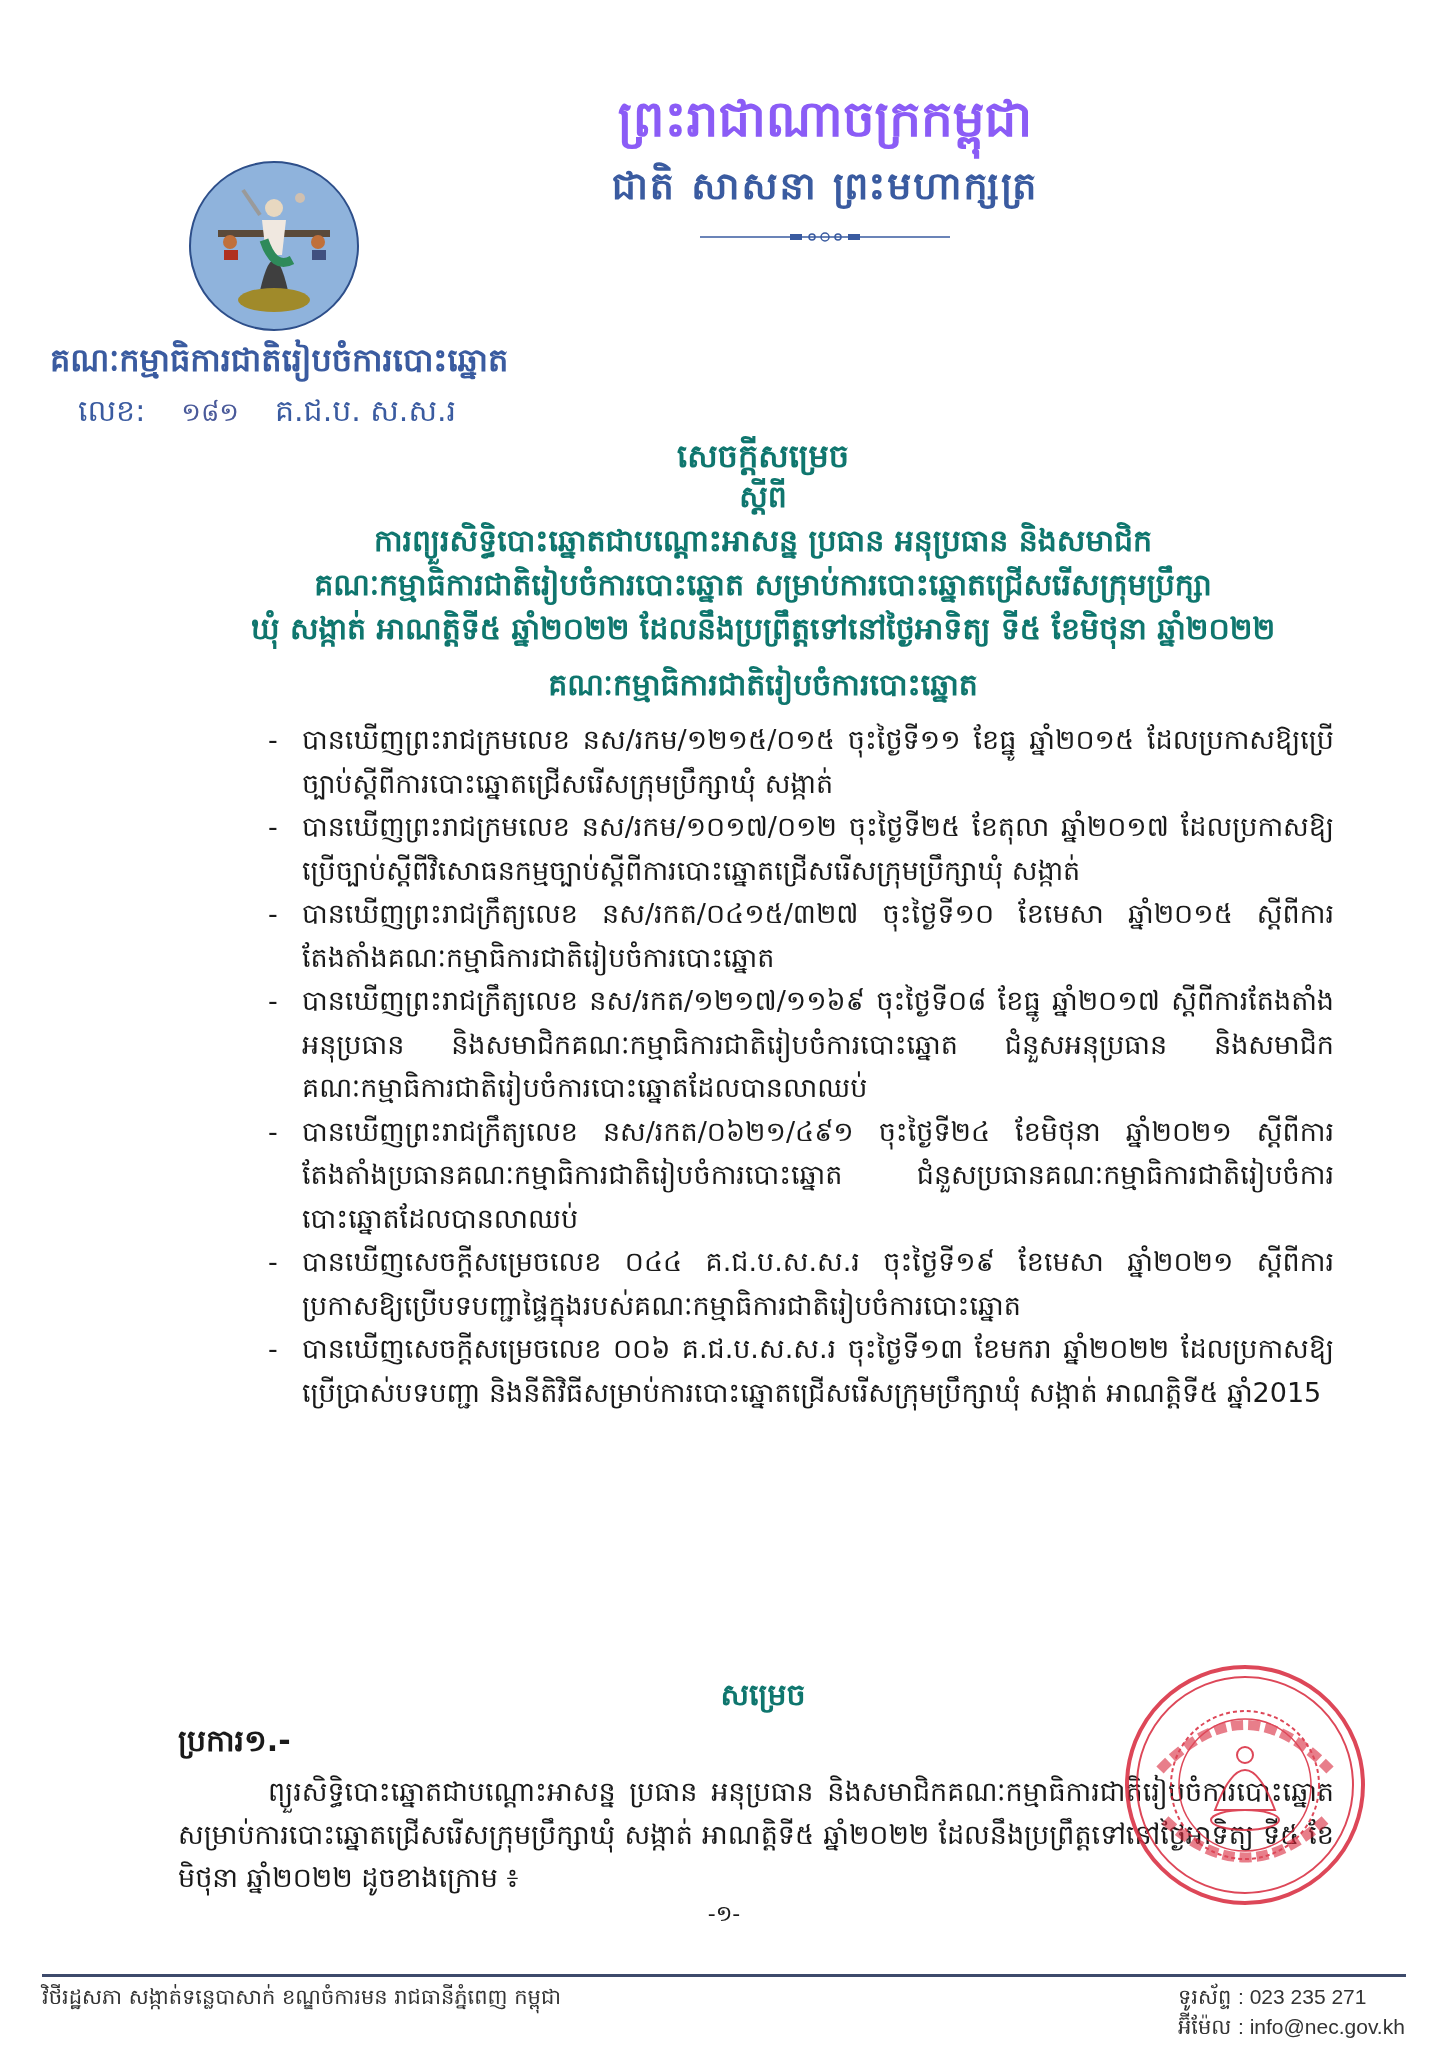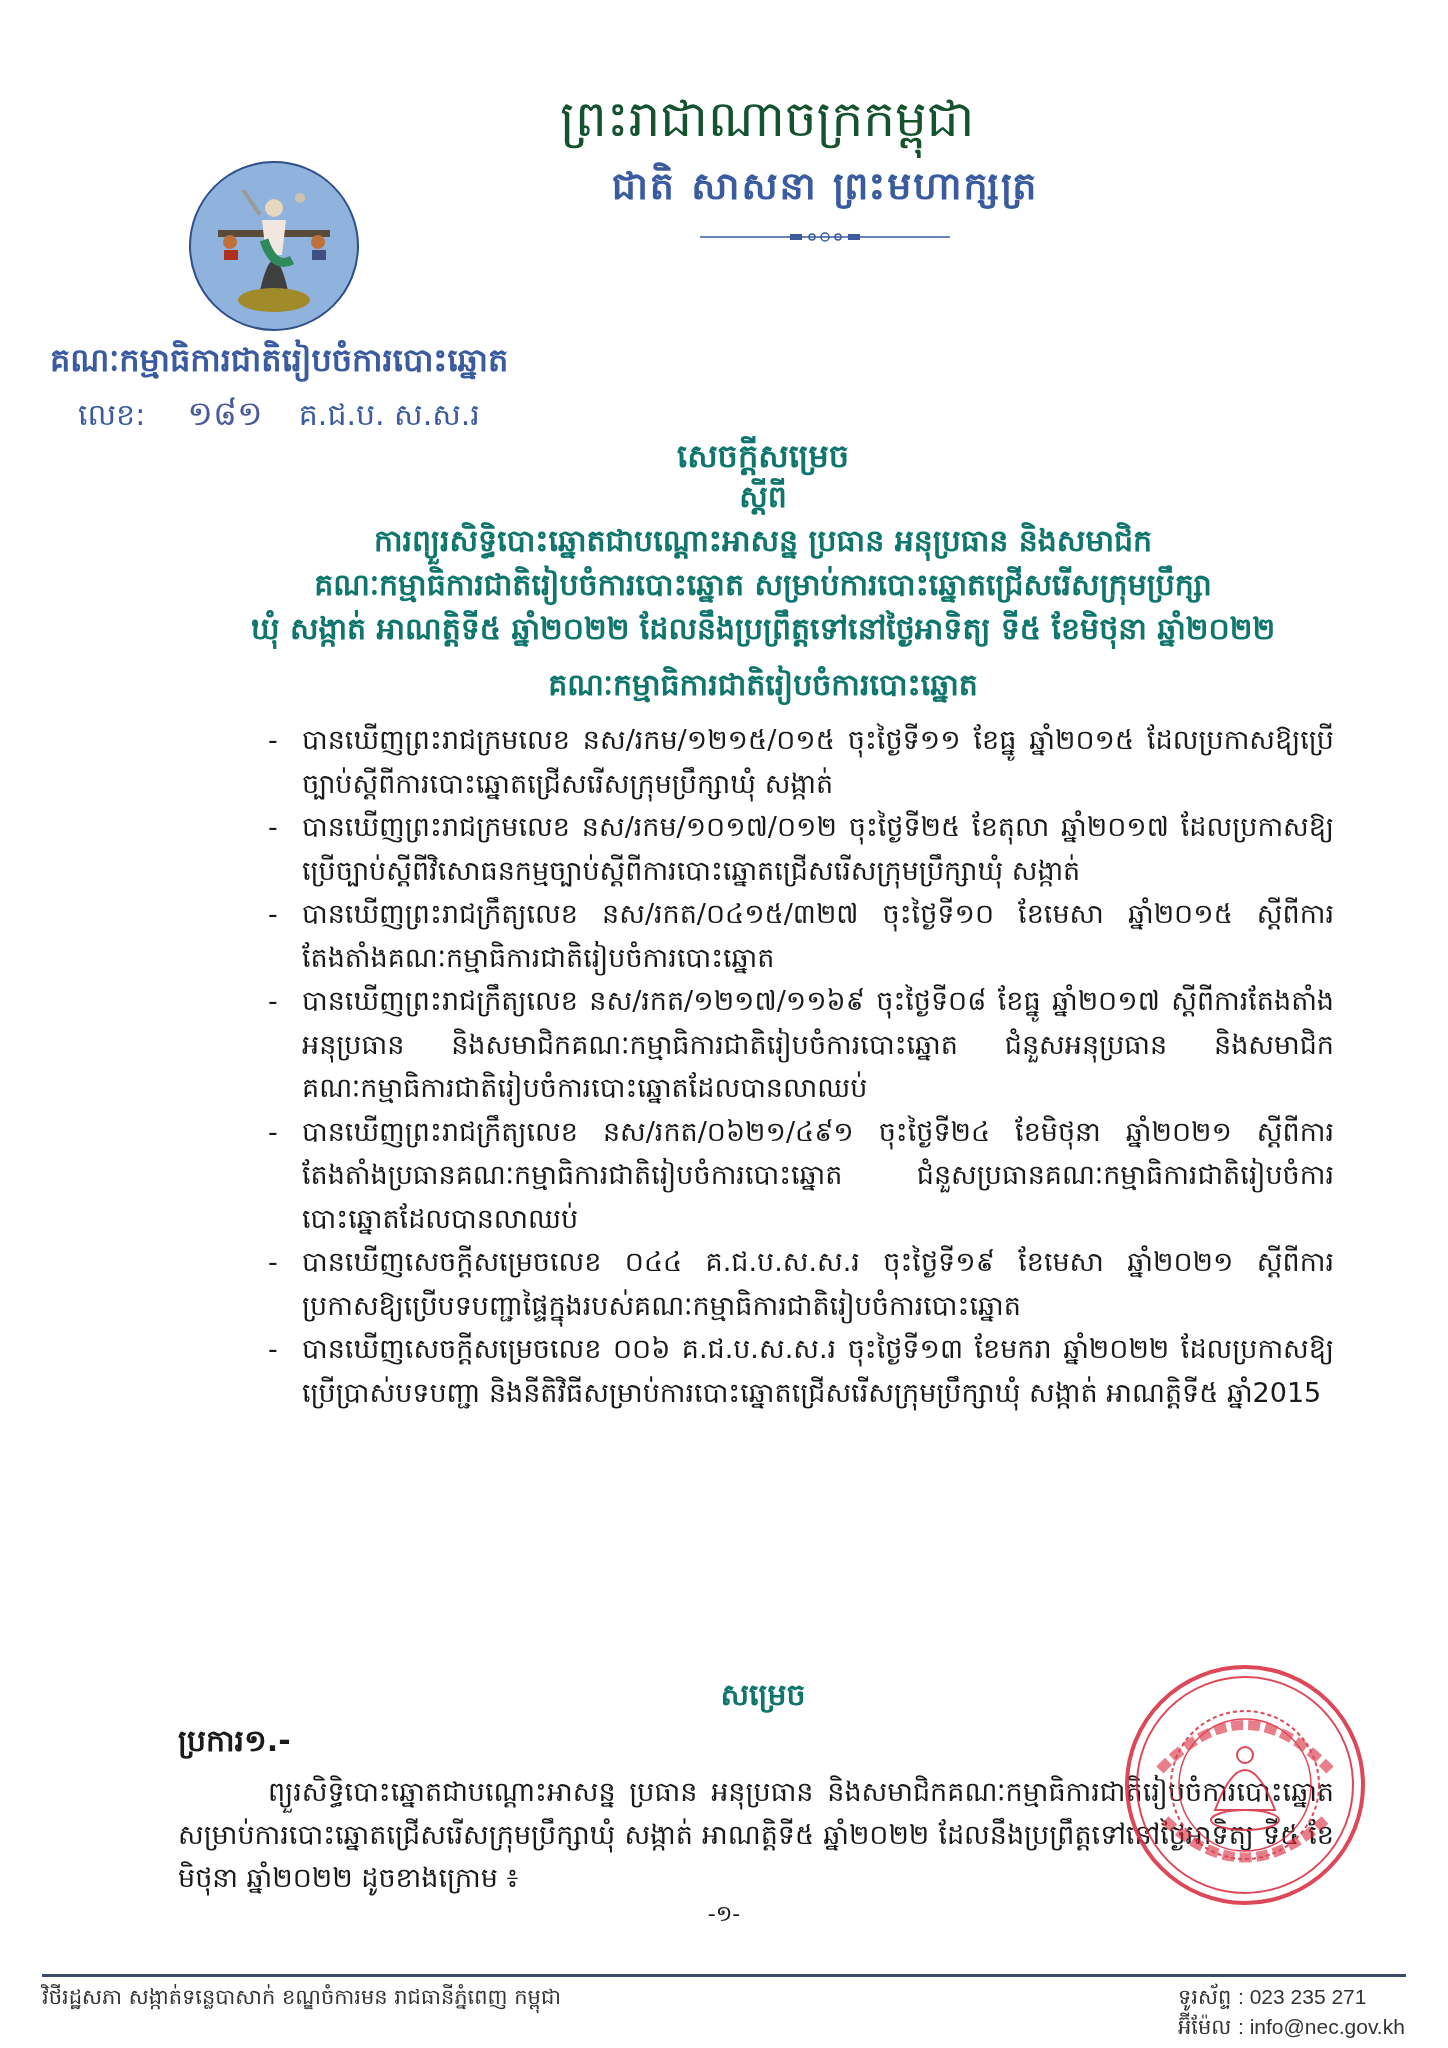--- a/index.html
+++ b/index.html
@@ -3,37 +3,37 @@
   <meta charset="utf-8">
   <style>
     html, body { margin: 0; padding: 0; background: #ffffff; }
     body {
       width: 1448px; height: 2048px; position: relative; overflow: hidden;
       font-family: "DejaVu Sans", "Liberation Sans", sans-serif; color: #1a1a1a;
     }
     .abs { position: absolute; }
     
     .kingdom {
-      left: 560px; top: 92px; width: 530px; text-align: left;
-      color: #14532d; font-weight: normal; font-size: 50px; line-height: 1.1;
+      left: 560px; top: 92px; width: 530px; text-align: center;
+      color: #8b5cf6; font-weight: bold; font-size: 50px; line-height: 1.1;
     }
     .motto {
       left: 560px; top: 162px; width: 530px; text-align: center;
       color: #3a5ba0; font-weight: bold; font-size: 38px; letter-spacing: 2px;
     }
     .ornament { left: 700px; top: 232px; width: 250px; height: 10px; }
     .logo { left: 188px; top: 160px; width: 172px; height: 172px; }
     .org-name {
       left: 50px; top: 340px; color: #3a5ba0; font-weight: bold; font-size: 32px;
     }
     .ref-line {
       left: 50px; top: 392px; color: #3a5ba0; font-size: 30px; display: flex; gap: 36px; align-items: baseline;
     }
     .ref-line .label { font-weight: normal; margin-left: 28px; }
-    .ref-line .num { font-family: "DejaVu Serif", serif; color: #4a5a9a; font-size: 34px; margin-left: 6px; }
+    .ref-line .num { font-family: "DejaVu Serif", serif; color: #4a5a9a; font-size: 26px; }
     .ref-line .code { font-weight: normal; }
     
     .center { left: 183px; width: 1160px; text-align: center; font-weight: bold; color: #0f766e; }
     .t1 { top: 436px; font-size: 32px; }
     .t2 { top: 478px; font-size: 30px; }
     .t3 { top: 522px; font-size: 30px; }
     .t4 { top: 566px; font-size: 30px; }
     .t5 { top: 610px; font-size: 30px; }
     .t6 { top: 666px; font-size: 30px; }
     

